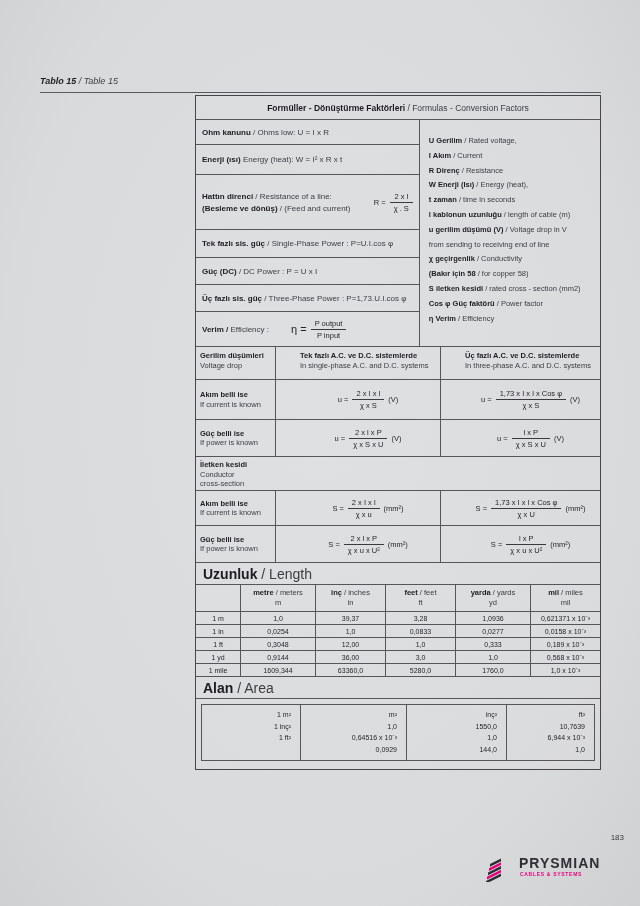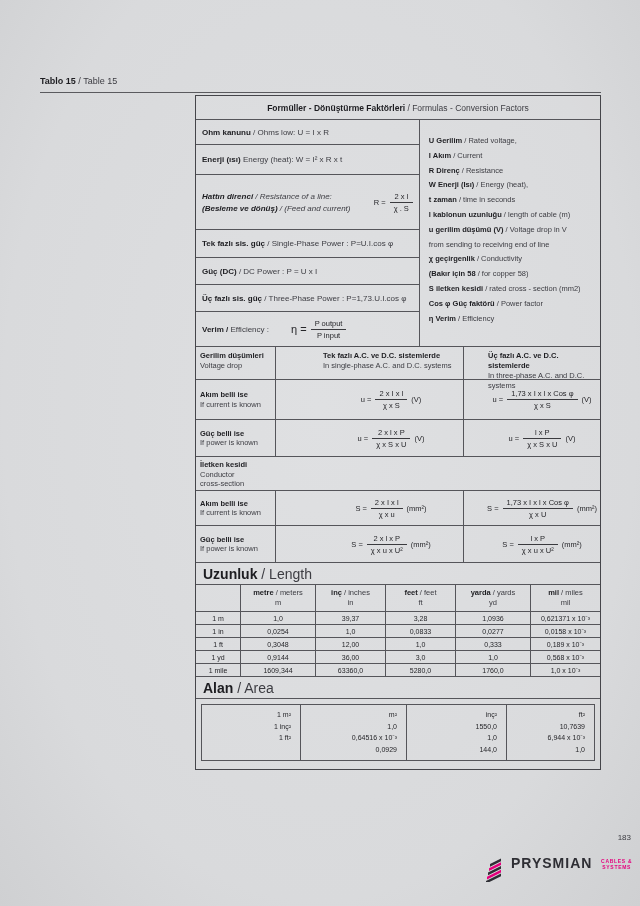--- a/index.html
+++ b/index.html
@@ -6,47 +6,47 @@
   .sheet{
     position:relative;width:640px;height:906px;overflow:hidden;
     background:#dbdcde;
     background-image:radial-gradient(ellipse at 50% 45%, #dedfe1 0%, #d9dadc 70%, #cfd0d2 100%);
     font-family:"Liberation Sans", sans-serif;color:#26262a;
   }
   .b{font-weight:bold;color:#1d1d21;}
   .en{color:#3c3c42;}
   
   .caption{position:absolute;left:40px;top:76px;width:561px;font-size:9px;
-    padding-bottom:6px;border-bottom:1.5px solid #5a5a5e;}
+    padding-bottom:6px;border-bottom:1.5px solid #5a5a5e;font-style:italic;}
   
   .tbl{position:absolute;left:195px;top:95px;width:406px;border:1.3px solid #45454a;
     box-sizing:border-box;background:rgba(255,255,255,0.05);}
   .tbl *{box-sizing:border-box;}
   .thead{height:24px;display:flex;align-items:center;justify-content:center;
     font-size:8.5px;border-bottom:1px solid #55555a;}
   .upper{display:flex;border-bottom:1px solid #55555a;}
   .upper-left{width:225px;border-right:1px solid #55555a;}
   .u-row{padding:0 6px;display:flex;align-items:center;font-size:8px;
     border-bottom:1px solid #55555a;}
   .u-row.last{border-bottom:none;}
   .h25{height:25px}.h30{height:30px}.h55{height:55px}.h27{height:27px}
   .h28{height:28px}.h34{height:34px}
-  .u-col{display:flex;flex-direction:column;justify-content:center;gap:3px;font-style:italic;}
+  .u-col{display:flex;flex-direction:column;justify-content:center;gap:3px;}
   .spread{justify-content:space-between;}
   .legend{width:181px;padding:14px 4px 0 9px;font-size:7.5px;line-height:14.8px;}
   
   .frac{display:inline-block;text-align:center;font-size:7.5px;line-height:9px;vertical-align:middle;}
   .frac .num{display:block;border-bottom:1px solid #3a3a3e;padding:0 4px 1px;}
   .frac .den{display:block;padding:1px 4px 0;}
   .f-line{display:flex;align-items:center;gap:4px;font-size:7.5px;}
   .eta{font-size:11px;}
   
   .vd-row{display:flex;border-bottom:1px solid #55555a;gap:20px;}
   .vd-c1{width:80px;border-right:1px solid #55555a;padding:3px 4px;font-size:7.5px;line-height:9.5px;}
-  .vd-c2{width:145px;border-right:1px solid #55555a;display:flex;align-items:center;justify-content:center;margin-left:23px;}
+  .vd-c2{width:145px;border-right:1px solid #55555a;display:flex;align-items:center;justify-content:center;}
   .vd-c3{flex:1;display:flex;align-items:center;justify-content:center;}
   .vdh{font-size:7.5px;line-height:10px;padding:4px 4px;}
   .h33{height:33px}.h40{height:40px}.h37{height:37px}.h35{height:35px}
   
   .band{height:22px;display:flex;align-items:center;padding-left:7px;font-size:14px;
     border-bottom:1px solid #55555a;}
   
   .len-head{display:flex;border-bottom:1px solid #55555a;height:27px;}
   .lh{border-right:1px solid #55555a;text-align:center;font-size:7.5px;line-height:9.5px;
     padding-top:3px;}
@@ -56,23 +56,23 @@
   .lc{border-right:1px solid #55555a;text-align:center;font-size:7px;height:100%;
     display:flex;align-items:center;justify-content:center;}
   
   .area-wrap{padding:5px 5px 8px;}
   .area-tbl{border:1px solid #55555a;display:flex;}
   .a-col{border-right:1px solid #55555a;text-align:right;font-size:7px;line-height:11.5px;
     padding:4px 9px 5px 0;}
   .a-col:last-child{border-right:none;}
   .aw0{width:99px}.aw1{width:106px}.aw2{width:100px}.aw3{flex:1}
   
-  .pageno{position:absolute;right:9px;top:833px;font-size:8px;color:#3c3c42;}
+  .pageno{position:absolute;right:16px;top:833px;font-size:8px;color:#3c3c42;}
   .logo{position:absolute;left:486px;top:857px;display:flex;align-items:flex-start;}
-  .logo-text{display:flex;flex-direction:row;margin-left:9px;text-align:center;}
+  .logo-text{display:flex;flex-direction:column;margin-left:17px;}
   .wordmark{font-size:14px;font-weight:bold;letter-spacing:1px;color:#2e2e34;line-height:13px;}
   .tagline{font-size:5px;font-weight:bold;letter-spacing:0.7px;color:#e5007d;margin-top:1px;padding-left:1px;}
 </style>
 </head>
 <body>
 
 <div class="sheet">
 
   <div class="caption">
     <span class="b">Tablo 15</span><span class="en"> / Table 15</span>

